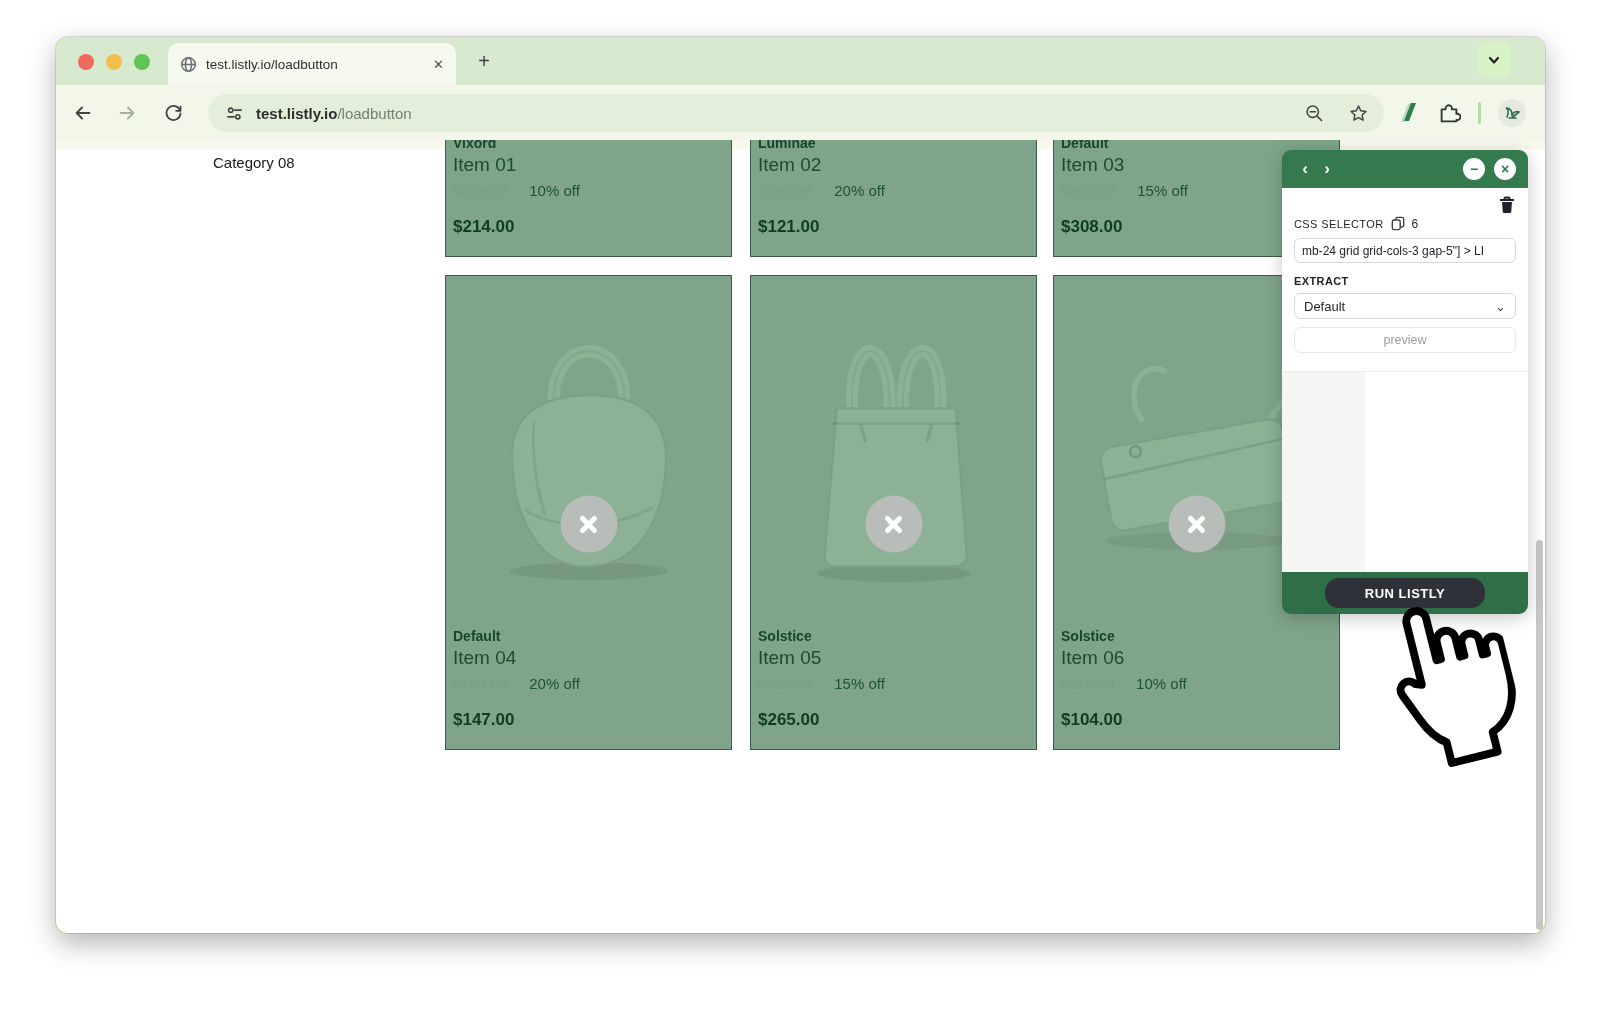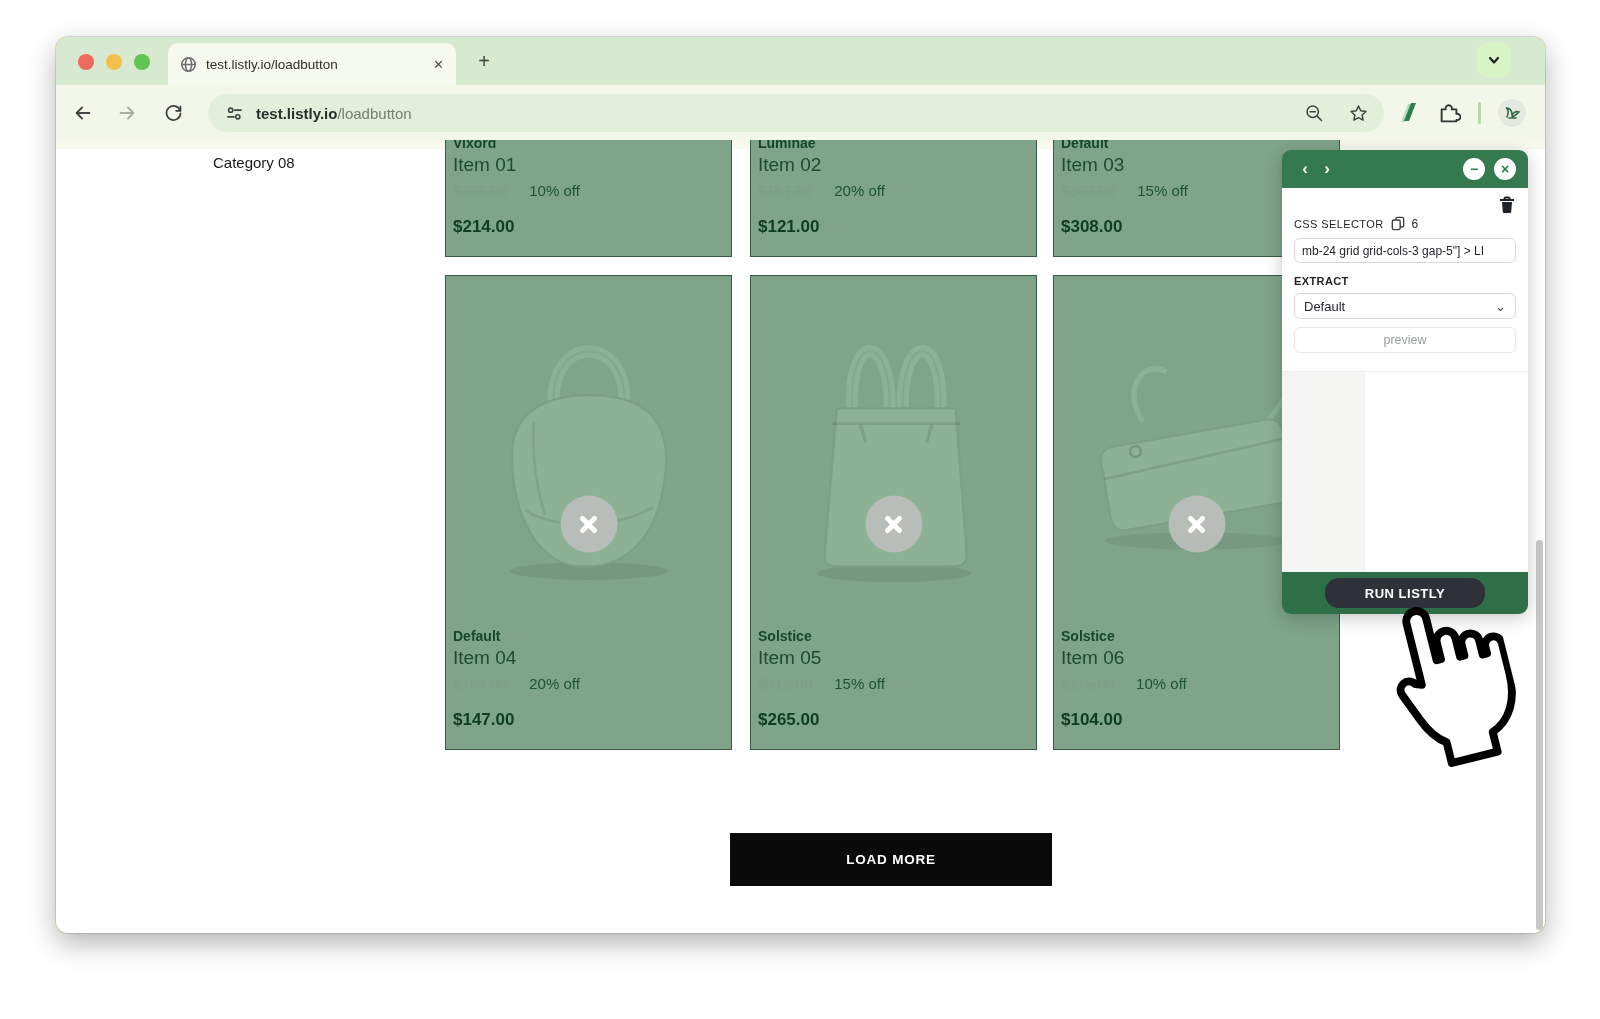--- a/index.html
+++ b/index.html
@@ -302,21 +302,20 @@
           </svg>
       </div>
       <div class="txt">
           <div class="brand">Solstice</div>
         <div class="pname">Item 06</div>
         <div class="prow"><span class="strike">$115.00</span><span class="disc">10% off</span></div>
         <div class="price">$104.00</div>
         </div>
     </div>
 
-    <div class="loadmore">LOAD MORE</div>
 
     <div class="scrollthumb"></div>
 
     <div class="panel">
       <div class="panel-header">
         <span class="chev">‹</span>
         <span class="chev">›</span>
         <span class="hdr-right">
           <span class="circle-btn">−</span>
           <span class="circle-btn">×</span>

